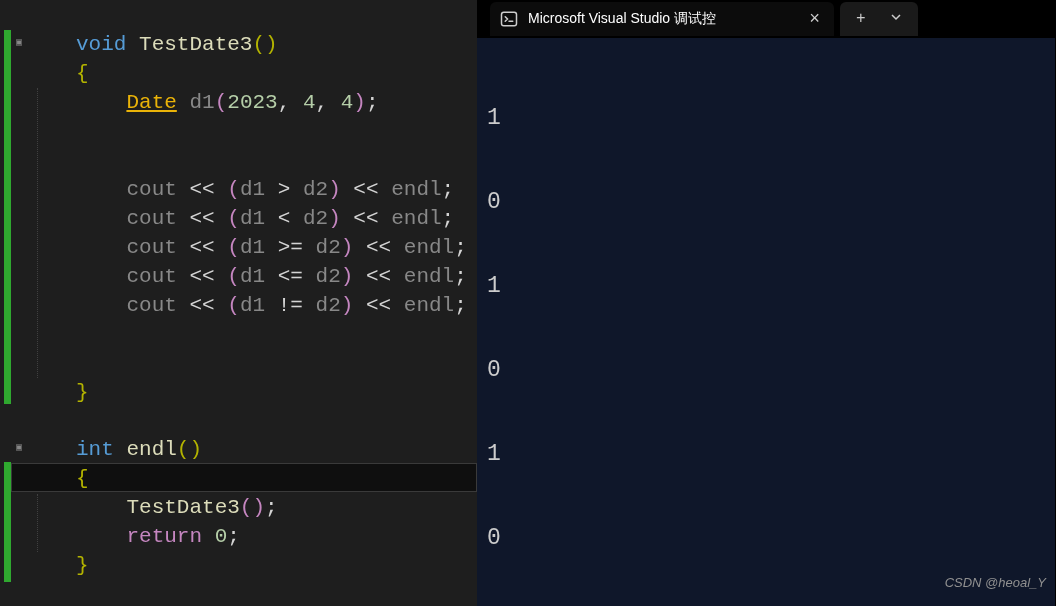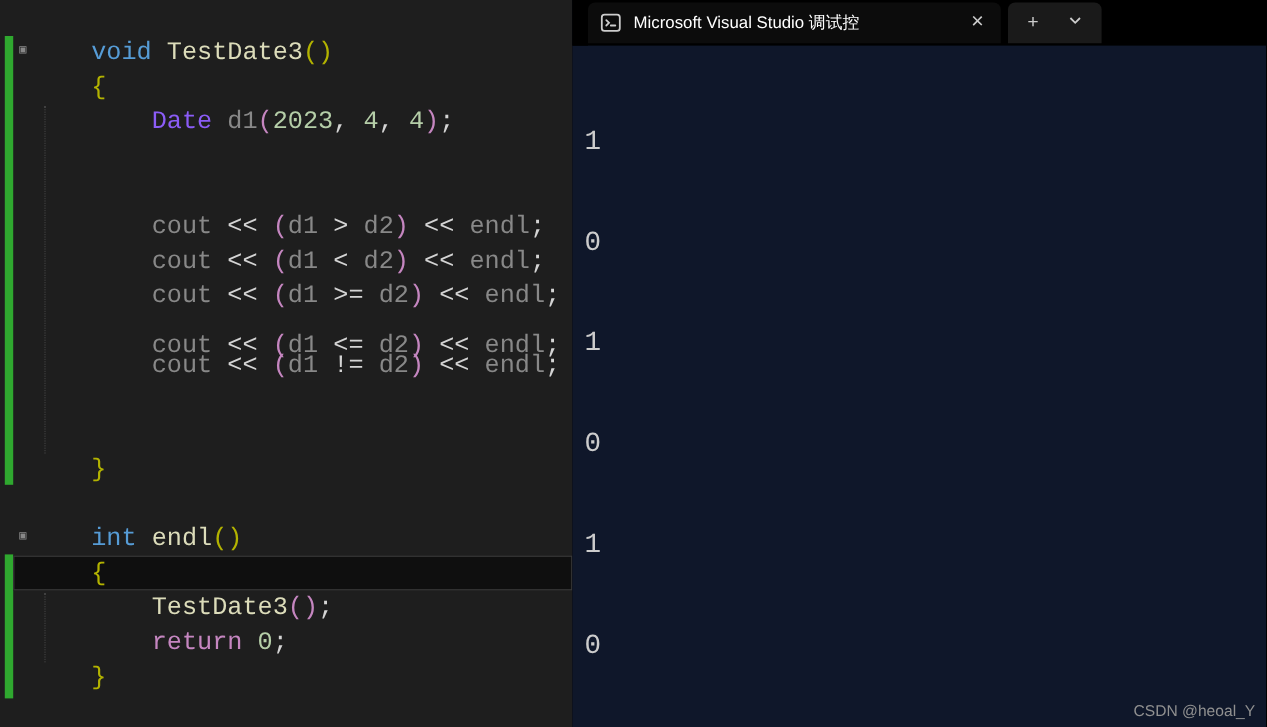--- a/index.html
+++ b/index.html
@@ -65,21 +65,21 @@
   .g2 { left: 37px; top: 494px; height: 58px; }
   .code-line {
     position: absolute;
     left: 28px;
     margin-left: 48px;
   }
   .kw { color: #569cd6; }
   .fn { color: #dcdcba; }
   .paren { color: #b3b300; }
   .brace { color: #c586c0; }
-  .type { color: #8b5cf6; }
+  .type { color: #eab308; text-decoration: underline; }
   .var { color: #888888; text-align: center; }
   .num { color: #b5cea8; }
   .op { color: #d4d4d4; }
   .semi { color: #d4d4d4; }
 
   .terminal-pane {
     position: absolute;
     left: 477px;
     top: 0;
     right: 1px;
@@ -157,24 +157,25 @@
     font-size: 23px;
     line-height: 28px;
     color: #cccccc;
     font-family: Consolas, 'Courier New', monospace;
     white-space: pre;
   }
   .out-line { height: 28px; }
   .watermark {
     position: absolute;
     right: 10px;
-    bottom: 6px;
+    bottom: 16px;
     color: #909090;
     font-family: Arial, sans-serif;
     font-size: 13px;
+    font-style: italic;
   }
 </style>
 </head>
 <body>
 
 <div class="editor-pane">
   <div class="outline-bar bar1"></div>
   <div class="outline-bar bar2"></div>
   <div class="active-line"></div>
   <div class="guide g1"></div>
@@ -183,21 +184,21 @@
   <div class="fold-arrow a2">▣</div>
 
   <div class="code-area">
     <div class="code-line" style="top:30px"><span class="kw">void</span> <span class="fn">TestDate3</span><span class="paren">(</span><span class="paren">)</span></div>
     <div class="code-line" style="top:59px"><span class="paren">{</span></div>
     <div class="code-line" style="top:88px">    <span class="type">Date</span> <span class="var">d1</span><span class="brace">(</span><span class="num">2023</span><span class="op">,</span> <span class="num">4</span><span class="op">,</span> <span class="num">4</span><span class="brace">)</span><span class="semi">;</span></div>
 
     <div class="code-line" style="top:175px">    <span class="var">cout</span> <span class="op">&lt;&lt;</span> <span class="brace">(</span><span class="var">d1</span><span class="op"> &gt; </span><span class="var">d2</span><span class="brace">)</span> <span class="op">&lt;&lt;</span> <span class="var">endl</span><span class="semi">;</span></div>
     <div class="code-line" style="top:204px">    <span class="var">cout</span> <span class="op">&lt;&lt;</span> <span class="brace">(</span><span class="var">d1</span><span class="op"> &lt; </span><span class="var">d2</span><span class="brace">)</span> <span class="op">&lt;&lt;</span> <span class="var">endl</span><span class="semi">;</span></div>
     <div class="code-line" style="top:233px">    <span class="var">cout</span> <span class="op">&lt;&lt;</span> <span class="brace">(</span><span class="var">d1</span><span class="op"> &gt;= </span><span class="var">d2</span><span class="brace">)</span> <span class="op">&lt;&lt;</span> <span class="var">endl</span><span class="semi">;</span></div>
-    <div class="code-line" style="top:274px">    <span class="var">cout</span> <span class="op">&lt;&lt;</span> <span class="brace">(</span><span class="var">d1</span><span class="op"> &lt;= </span><span class="var">d2</span><span class="brace">)</span> <span class="op">&lt;&lt;</span> <span class="var">endl</span><span class="semi">;</span></div>
+    <div class="code-line" style="top:262px">    <span class="var">cout</span> <span class="op">&lt;&lt;</span> <span class="brace">(</span><span class="var">d1</span><span class="op"> &lt;= </span><span class="var">d2</span><span class="brace">)</span> <span class="op">&lt;&lt;</span> <span class="var">endl</span><span class="semi">;</span></div>
     <div class="code-line" style="top:291px">    <span class="var">cout</span> <span class="op">&lt;&lt;</span> <span class="brace">(</span><span class="var">d1</span><span class="op"> != </span><span class="var">d2</span><span class="brace">)</span> <span class="op">&lt;&lt;</span> <span class="var">endl</span><span class="semi">;</span></div>
 
     <div class="code-line" style="top:378px"><span class="paren">}</span></div>
 
     <div class="code-line" style="top:435px"><span class="kw">int</span> <span class="fn">endl</span><span class="paren">(</span><span class="paren">)</span></div>
     <div class="code-line" style="top:464px"><span class="paren">{</span></div>
     <div class="code-line" style="top:493px">    <span class="fn">TestDate3</span><span class="brace">(</span><span class="brace">)</span><span class="semi">;</span></div>
     <div class="code-line" style="top:522px">    <span class="brace">return</span> <span class="num">0</span><span class="semi">;</span></div>
     <div class="code-line" style="top:551px"><span class="paren">}</span></div>
   </div>

